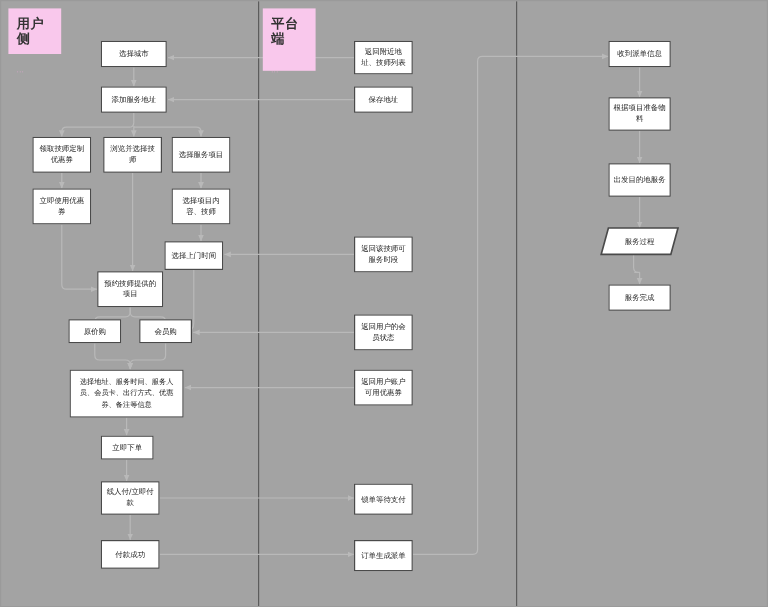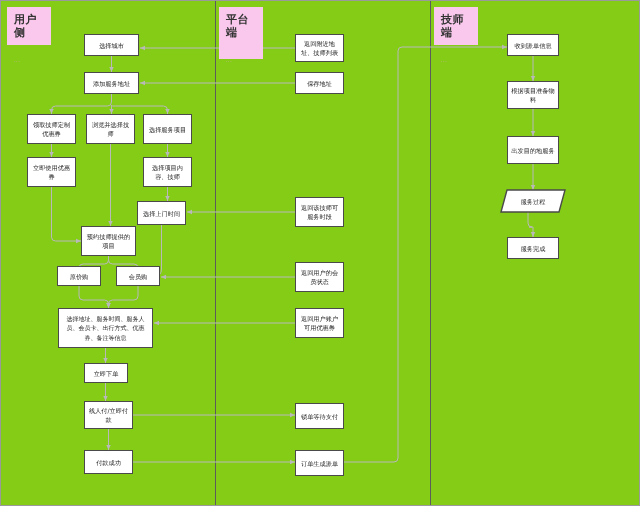--- a/index.html
+++ b/index.html
@@ -1,18 +1,18 @@
 <!DOCTYPE html>
 <html><head>
 <meta charset="utf-8">
 <style>
   html,body{margin:0;padding:0;background:#ffffff;}
   body{font-family:"DejaVu Sans","Liberation Sans",sans-serif;}
   #canvas{
-    position:relative;width:640px;height:506px;background:#84cc16;
+    position:relative;width:640px;height:506px;background:#a3a3a3;
     border:1px solid #9a9a9a;box-sizing:border-box;overflow:hidden;
   }
   .lane-divider{position:absolute;top:0;bottom:0;width:0;border-left:1.6px solid #5c5c5c;}
   .lane-title{
     position:absolute;background:#f9c8ec;color:#333;
     font-size:11px;font-weight:bold;letter-spacing:.5px;
     padding:6px 7px 0 7px;box-sizing:border-box;
     display:block;line-height:13px;
   }
   .lane-title .sub{display:block;font-size:5px;font-weight:normal;color:#e8a8d6;margin-top:16px;}
@@ -98,24 +98,20 @@
   </svg>
 
   <div class="lane-title" style="left:6px;top:6px;width:44px;height:38px;">
     <span>用户侧</span>
     <span class="sub">···</span>
   </div>
   <div class="lane-title" style="left:218px;top:6px;width:44px;height:52px;">
     <span>平台端</span>
     <span class="sub">···</span>
   </div>
-  <div class="lane-title" style="left:433px;top:6px;width:44px;height:38px;">
-    <span>技师端</span>
-    <span class="sub">···</span>
-  </div>
 
   <div class="node" style="left:83px;top:33px;width:55px;height:22px;">
       <span>选择城市</span>
     </div>
   <div class="node" style="left:83px;top:71px;width:55px;height:22px;">
       <span>添加服务地址</span>
     </div>
   <div class="node" style="left:26px;top:113px;width:49px;height:30px;">
       <span>领取技师定制优惠券</span>
     </div>

